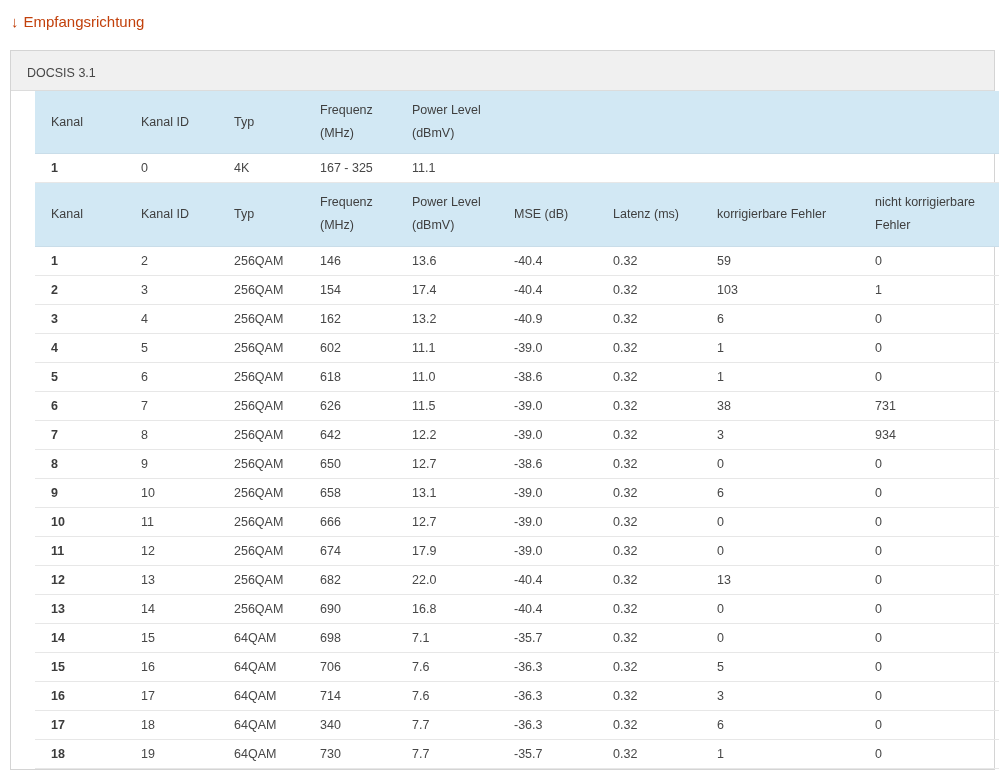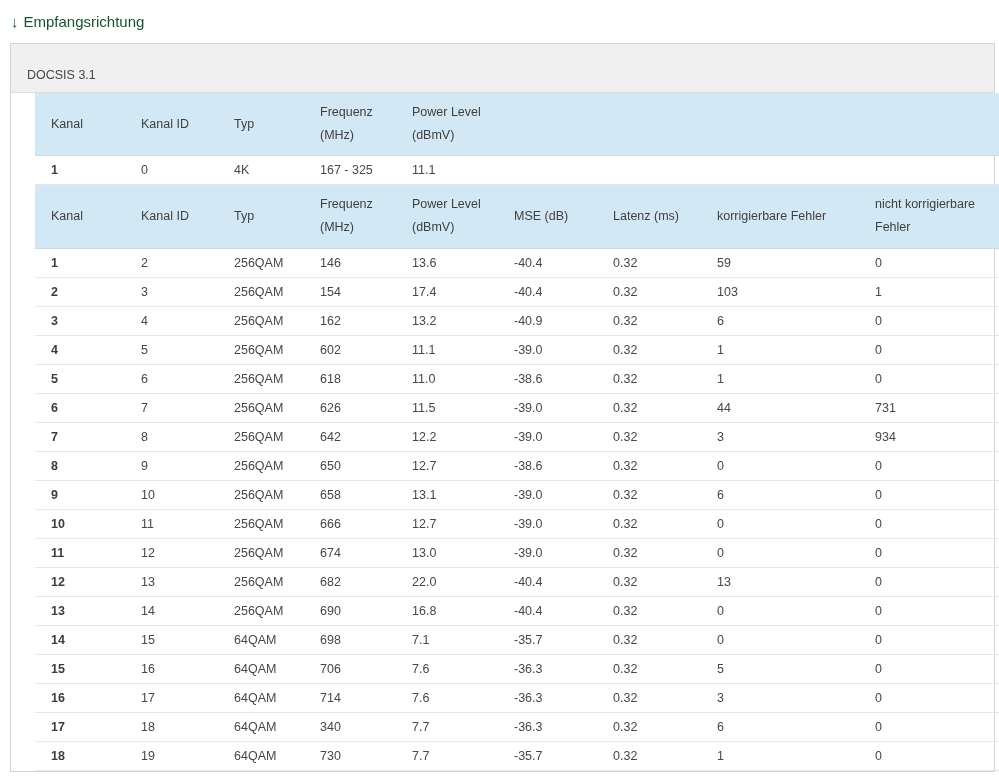--- a/index.html
+++ b/index.html
@@ -6,35 +6,35 @@
   html, body {
     width: 999px;
     height: 778px;
     overflow: hidden;
     background: #ffffff;
     font-family: "Liberation Sans", sans-serif;
     color: #474747;
   }
   .page { padding: 10px; }
   .title {
-    color: #14532d;
+    color: #c2410c;
     font-size: 15px;
-    margin: 3px 0 13px 1px;
+    margin: 3px 0 20px 1px;
     cursor: pointer;
   }
   .title .arrow { margin-right: 5px; }
   .table-wrap {
     border: 1px solid #d4d4d4;
     width: 985px;
   }
   .section-bar {
     background: #f0f0f0;
     font-size: 12.5px;
     color: #474747;
-    padding: 24px 16px 10px 16px;
+    padding: 15px 16px 10px 16px;
     border-bottom: 1px solid #dcdcdc;
   }
   table {
     width: 100%;
     table-layout: fixed;
     border-collapse: collapse;
     font-size: 12.5px;
     margin-left: 24px;
   }
   thead th {
@@ -184,21 +184,21 @@
             <td>0</td>
           </tr>
           <tr>
             <td class="first">6</td>
             <td>7</td>
             <td>256QAM</td>
             <td>626</td>
             <td>11.5</td>
             <td>-39.0</td>
             <td>0.32</td>
-            <td>44</td>
+            <td>38</td>
             <td>731</td>
           </tr>
           <tr>
             <td class="first">7</td>
             <td>8</td>
             <td>256QAM</td>
             <td>642</td>
             <td>12.2</td>
             <td>-39.0</td>
             <td>0.32</td>
@@ -236,21 +236,21 @@
             <td>-39.0</td>
             <td>0.32</td>
             <td>0</td>
             <td>0</td>
           </tr>
           <tr>
             <td class="first">11</td>
             <td>12</td>
             <td>256QAM</td>
             <td>674</td>
-            <td>13.0</td>
+            <td>17.9</td>
             <td>-39.0</td>
             <td>0.32</td>
             <td>0</td>
             <td>0</td>
           </tr>
           <tr>
             <td class="first">12</td>
             <td>13</td>
             <td>256QAM</td>
             <td>682</td>

